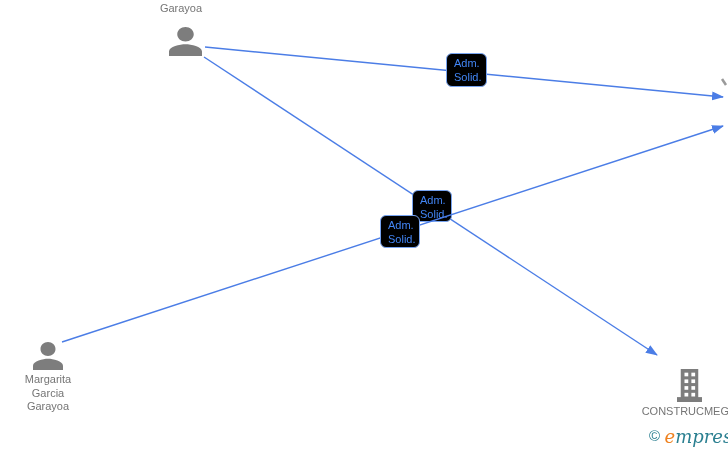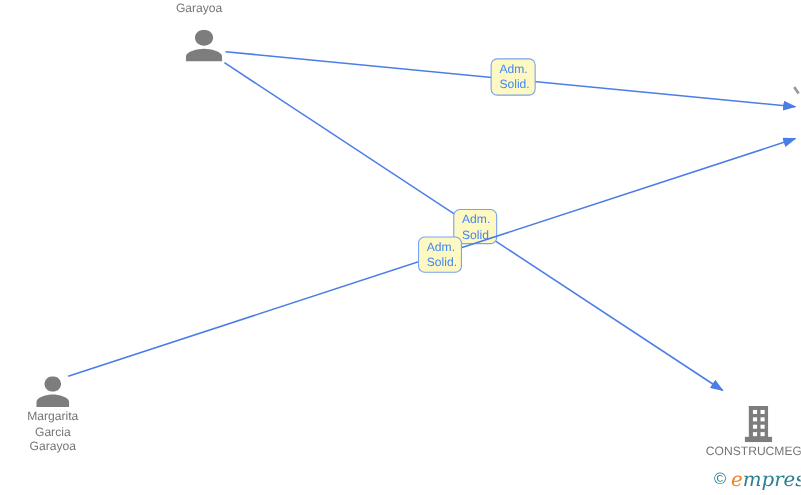--- a/index.html
+++ b/index.html
@@ -3,21 +3,21 @@
 <meta charset="utf-8">
 <style>
   html,body{margin:0;padding:0;background:#ffffff;}
   .stage{
     position:relative;width:728px;height:450px;background:#ffffff;
     overflow:hidden;font-family:"Liberation Sans",sans-serif;
   }
   svg.layer{position:absolute;left:0;top:0;pointer-events:none;}
   .z1{z-index:1}.z2{z-index:2}.z3{z-index:3}.z4{z-index:4}.z5{z-index:5}
   .edge-label{
-    position:absolute;box-sizing:border-box;background:#fef9c3;
+    position:absolute;box-sizing:border-box;background:#000000;
     border:1.5px solid #78a4f0;border-radius:6px;
     color:#4285f4;font-size:11px;line-height:14px;
     padding:2px 0 0 7px;white-space:pre-line;cursor:pointer;
   }
   .node-label{
     position:absolute;color:#757575;font-size:11px;line-height:13.5px;
     text-align:center;white-space:pre-line;z-index:5;cursor:pointer;
   }
   .node-icon{position:absolute;z-index:5;cursor:pointer;}
   .node-icon svg{display:block;}

